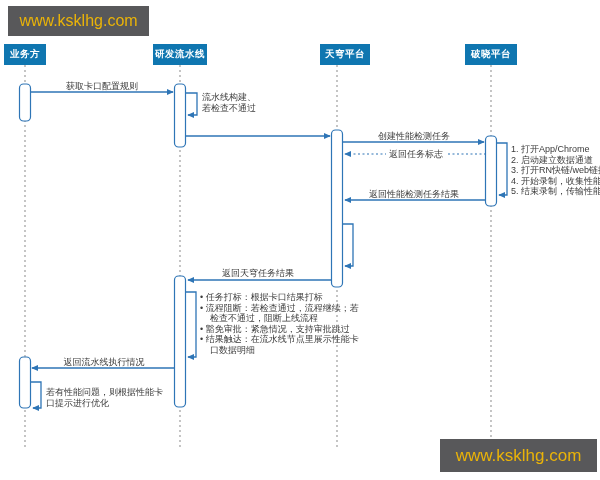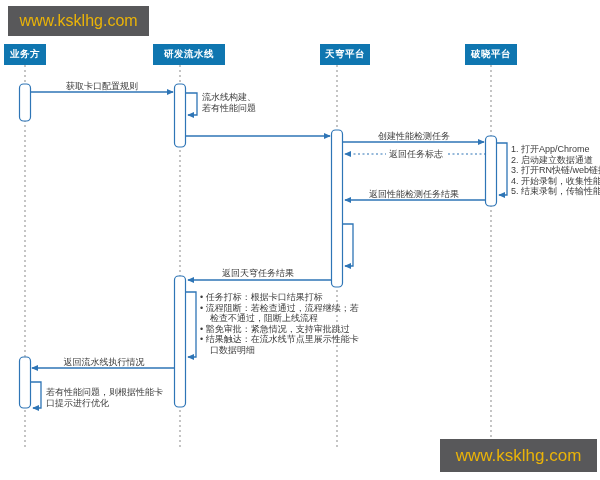--- a/index.html
+++ b/index.html
@@ -55,29 +55,29 @@
     <path d="M497,143 L507,143 L507,195 L499,195" fill="none" stroke="#2e75b6" stroke-width="1.3" marker-end="url(#arr)"></path>
     <line x1="486" y1="200" x2="345" y2="200" stroke="#2e75b6" stroke-width="1.3" marker-end="url(#arr)"></line>
     <path d="M343,224 L353,224 L353,266 L345,266" fill="none" stroke="#2e75b6" stroke-width="1.3" marker-end="url(#arr)"></path>
     <line x1="331" y1="280" x2="188" y2="280" stroke="#2e75b6" stroke-width="1.3" marker-end="url(#arr)"></line>
     <path d="M186,292 L196,292 L196,357 L188,357" fill="none" stroke="#2e75b6" stroke-width="1.3" marker-end="url(#arr)"></path>
     <line x1="174" y1="368" x2="32" y2="368" stroke="#2e75b6" stroke-width="1.3" marker-end="url(#arr)"></line>
     <path d="M31,382 L41,382 L41,408 L33,408" fill="none" stroke="#2e75b6" stroke-width="1.3" marker-end="url(#arr)"></path>
   </svg>
 
   <div class="actor" style="left:4px;width:42px;">业务方</div>
-  <div class="actor" style="left:153px;width:72px;">研发流水线</div>
+  <div class="actor" style="left:153px;width:54px;">研发流水线</div>
   <div class="actor" style="left:320px;width:50px;">天穹平台</div>
   <div class="actor" style="left:465px;width:52px;">破晓平台</div>
 
   <div class="msg-label" style="left:102px;top:80px;">获取卡口配置规则</div>
 
   <div class="note" style="left:202px;top:92px;">
     <div>流水线构建、</div>
-    <div>若有性能问题</div>
+    <div>若检查不通过</div>
   </div>
 
   <div class="msg-label" style="left:414px;top:130px;">创建性能检测任务</div>
   <div class="msg-label on-line" style="left:416px;top:148px;">返回任务标志</div>
 
   <div class="note" style="left:511px;top:144px;width:140px;">
     <div>1. 打开App/Chrome</div>
     <div>2. 启动建立数据通道</div>
     <div>3. 打开RN快链/web链接</div>
     <div>4. 开始录制，收集性能数据</div>

